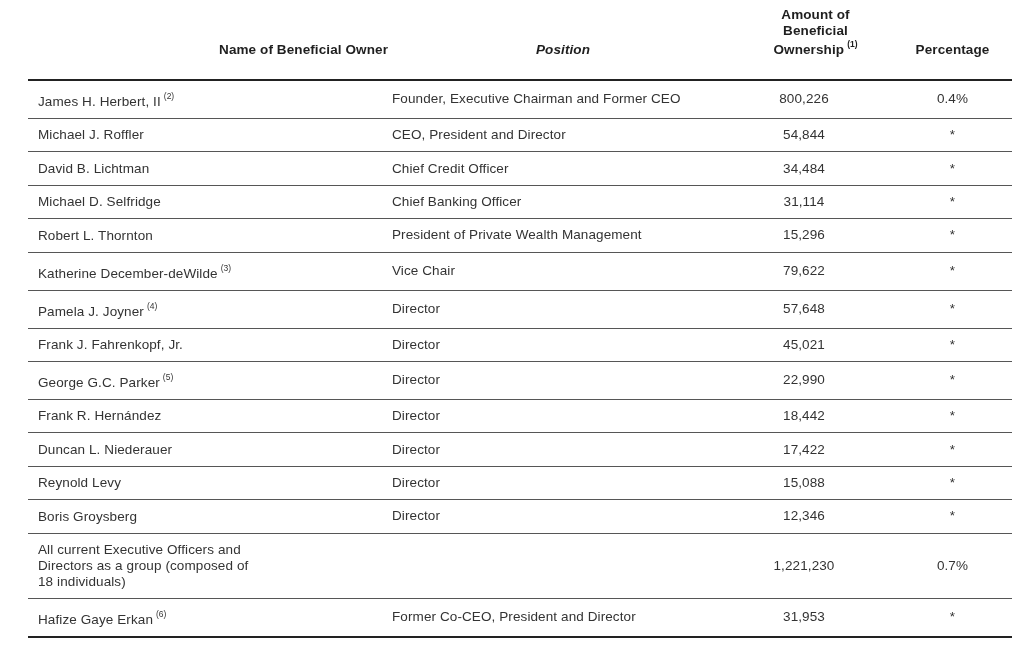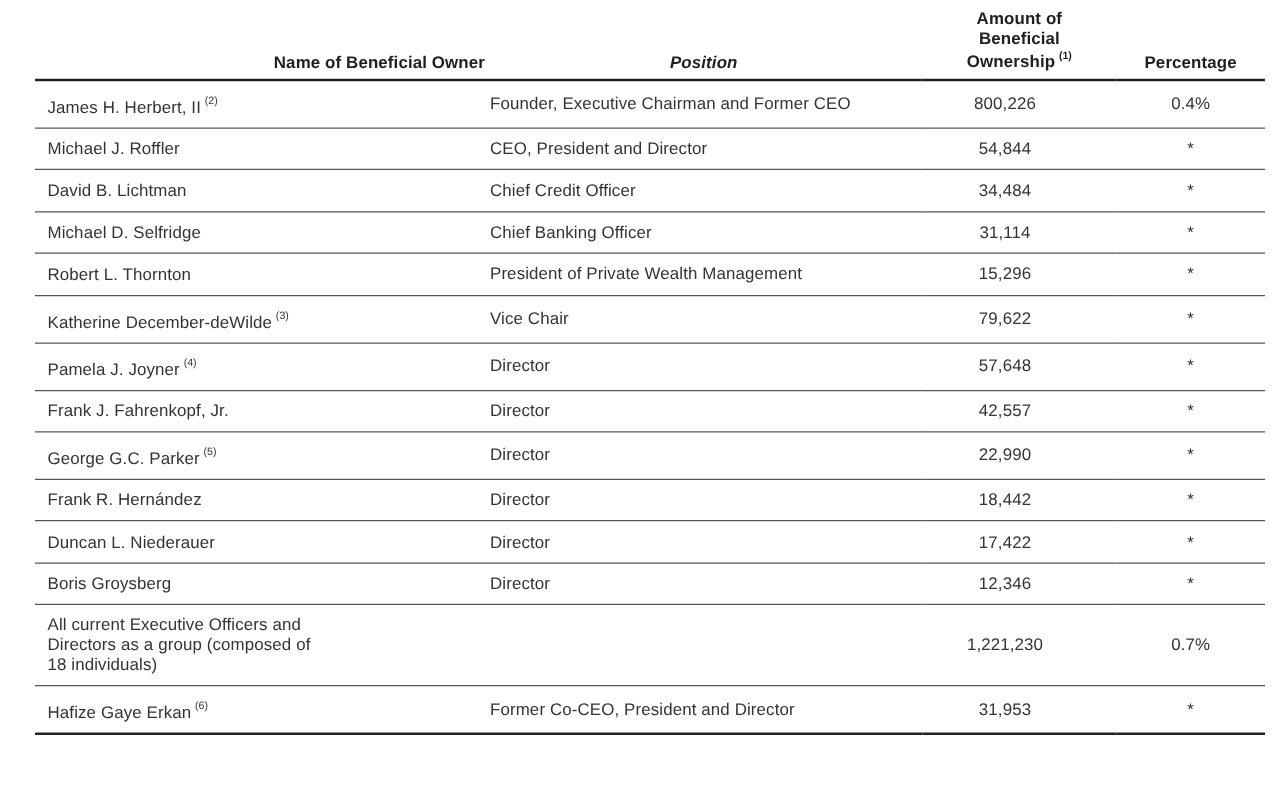--- a/index.html
+++ b/index.html
@@ -31,21 +31,21 @@
   col.c-name { width: 360px; }
   col.c-pos  { width: 350px; }
   col.c-amt  { width: 155px; }
   col.c-pct  { width: 119px; }
 
   thead th {
     vertical-align: bottom;
     font-size: 13.5px;
     font-weight: bold;
     color: var(--header-color);
-    padding-bottom: 6px;
+    padding-bottom: 22px;
     line-height: 15.5px;
     letter-spacing: 0.1px;
   }
   thead tr { border-bottom: 2px solid var(--rule-heavy); }
   th.h-name { text-align: right; padding-left: 10px; }
   th.h-pos  { text-align: center; font-style: italic; }
   th.h-amt  { text-align: center; }
   th.h-pct  { }
 
   tbody td {
@@ -145,21 +145,21 @@
   <tr class="data-row">
     <td class="col-name"><span class="nm">Pamela J. Joyner</span><sup class="fnote">(4)</sup></td>
     <td class="col-pos">Director</td>
     <td class="col-amt">57,648</td>
     <td class="col-pct">*</td>
   </tr>
 
   <tr class="data-row">
     <td class="col-name"><span class="nm">Frank J. Fahrenkopf, Jr.</span></td>
     <td class="col-pos">Director</td>
-    <td class="col-amt">42,557</td>
+    <td class="col-amt">45,021</td>
     <td class="col-pct">*</td>
   </tr>
 
   <tr class="data-row">
     <td class="col-name"><span class="nm">George G.C. Parker</span><sup class="fnote">(5)</sup></td>
     <td class="col-pos">Director</td>
     <td class="col-amt">22,990</td>
     <td class="col-pct">*</td>
   </tr>
 
@@ -170,20 +170,26 @@
     <td class="col-pct">*</td>
   </tr>
 
   <tr class="data-row">
     <td class="col-name"><span class="nm">Duncan L. Niederauer</span></td>
     <td class="col-pos">Director</td>
     <td class="col-amt">17,422</td>
     <td class="col-pct">*</td>
   </tr>
 
+  <tr class="data-row">
+    <td class="col-name"><span class="nm">Reynold Levy</span></td>
+    <td class="col-pos">Director</td>
+    <td class="col-amt">15,088</td>
+    <td class="col-pct">*</td>
+  </tr>
 
   <tr class="data-row">
     <td class="col-name"><span class="nm">Boris Groysberg</span></td>
     <td class="col-pos">Director</td>
     <td class="col-amt">12,346</td>
     <td class="col-pct">*</td>
   </tr>
 
 
   <tr class="data-row">

